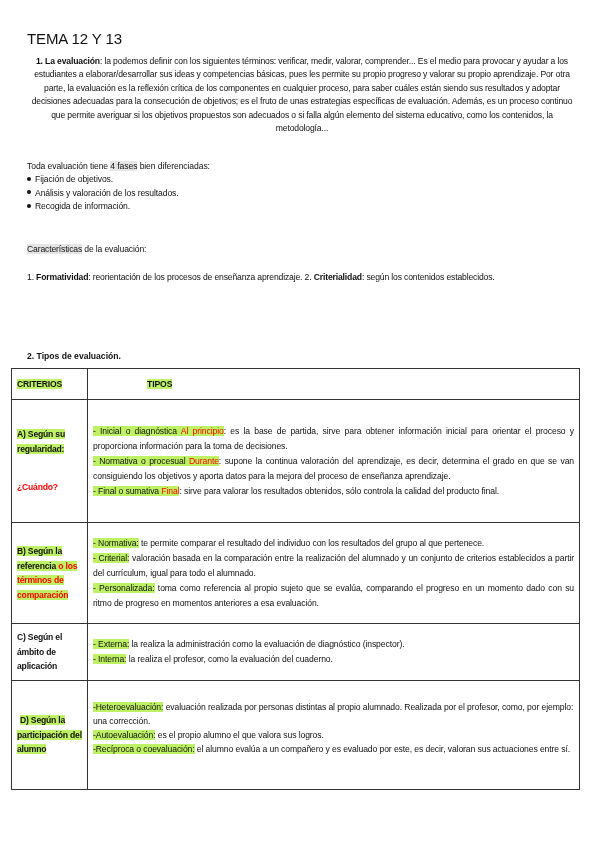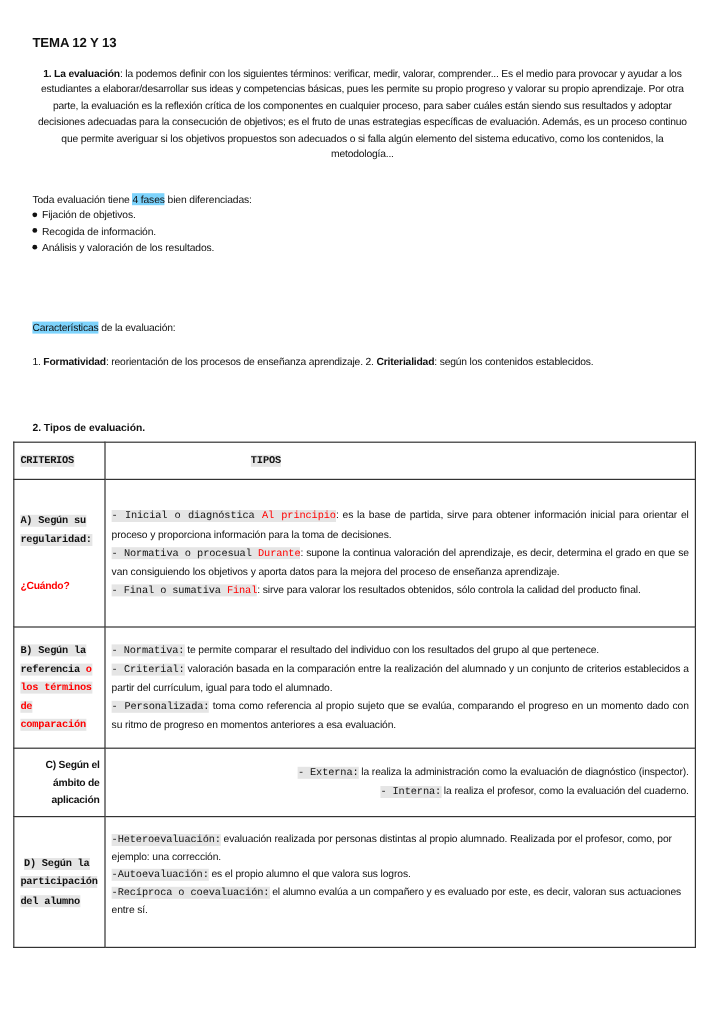--- a/index.html
+++ b/index.html
@@ -1,70 +1,70 @@
 <!DOCTYPE html>
 <html><head>
 <meta charset="utf-8">
 <style>
   html, body { margin:0; padding:0; background:#ffffff; }
   body { width:600px; height:848px; position:relative; overflow:hidden;
          font-family:"Liberation Sans", sans-serif; color:#111; font-size:8.6px; }
   .page { position:absolute; left:0; top:0; width:600px; height:848px; }
-  .title { position:absolute; left:27px; top:30px; font-weight:bold; font-size:11px; letter-spacing:-0.1px; }
+  .title { position:absolute; left:27px; top:30px; font-weight:normal; font-size:15px; letter-spacing:-0.1px; }
   .p1 { position:absolute; left:27px; top:55px; width:550px; line-height:13.4px; letter-spacing:-0.15px;text-align:center; }
   .b { font-weight:bold; }
-  .hl-y { background:#7dd3fc; }
-  .hl-b { background:#e5e5e5;font-family:Liberation Mono, monospace; }
+  .hl-y { background:#e5e5e5; }
+  .hl-b { background:#bef264; }
   .red { color:#ff0000; }
   .fases { position:absolute; left:27px; top:160px; line-height:13.3px; letter-spacing:-0.1px; }
   .fases .bul { display:inline-block; width:4px; height:4px; border-radius:50%; background:#111; margin-right:4px; vertical-align:middle; position:relative; top:-1px; }
   .car { position:absolute; left:27px; top:243px; width:550px; letter-spacing:-0.15px; }
-  .car .line { line-height:13px;margin-top:24px; }
+  .car .line { line-height:13px; }
   .car .gap { margin-top:15px; }
   .sec2 { position:absolute; left:27px; top:351px; font-weight:bold; font-size:8.6px; }
   table.tipos { position:absolute; left:11px; top:368px; width:569px; border-collapse:collapse; }
   table.tipos td { border:1.3px solid #333; vertical-align:middle; padding:0; }
   td.crit { width:66px; padding:0 4px 0 5px !important; font-weight:bold; line-height:14.5px; letter-spacing:-0.2px; }
   td.tip { padding:2px 5px 2px 5px !important; line-height:15px; text-align:justify; letter-spacing:-0.1px; }
   .hdr td { height:26px; }
   .hdr .th { font-weight:bold; }
   .row-a td { height:118px; }
   .row-b td { height:96px; }
-  .row-c td { height:52px;text-align:right; }
+  .row-c td { height:52px; }
   .row-d td { height:104px; }
   .tipD { line-height:14px !important; text-align:left !important; }
 </style>
 </head>
 <body>
 
 <div class="page">
 
   <div class="title">TEMA 12 Y 13</div>
 
   <div class="p1"><span class="b">1. La evaluación</span><span>: la podemos definir con los siguientes términos: verificar, medir,  valorar, comprender... Es el medio para provocar y ayudar a los estudiantes a elaborar/desarrollar sus ideas y competencias básicas, pues les permite su propio progreso y  valorar su propio aprendizaje.  Por otra parte, la evaluación es la reflexión crítica de  los componentes en cualquier proceso, para saber cuáles están siendo sus resultados  y adoptar decisiones adecuadas para la consecución de objetivos; es el fruto de unas  estrategias específicas de evaluación. Además, es un proceso continuo que permite  averiguar si los objetivos propuestos son adecuados o si falla algún elemento del sistema  educativo, como los contenidos, la metodología...</span></div>
 
   <div class="fases">
     <div><span>Toda evaluación tiene </span><span class="hl-y">4 fases</span><span> bien diferenciadas:</span></div>
     <div><span class="bul"></span><span>Fijación de objetivos.</span></div>
+    <div><span class="bul"></span><span>Análisis y valoración de los resultados.</span></div>
     <div><span class="bul"></span><span>Recogida de información.</span></div>
-    <div><span class="bul"></span><span>Análisis y valoración de los resultados.</span></div>
   </div>
 
   <div class="car">
     <div class="line"><span class="hl-y">Características</span><span> de la evaluación:</span></div>
     <div class="line gap"><span>1. </span><span class="b">Formatividad</span><span>: reorientación de los procesos de enseñanza aprendizaje. </span><span>2. </span><span class="b">Criterialidad</span><span>: según los contenidos establecidos.</span></div>
   </div>
 
   <div class="sec2">2. Tipos de evaluación.</div>
 
   <table class="tipos">
     <tbody>
         <tr class="hdr">
       <td class="crit"><span class="hl-b">CRITERIOS</span></td>
-      <td class="tip th"><span style="margin-left:116px" class="hl-b">TIPOS</span></td>
+      <td class="tip th"><span style="margin-left:54px" class="hl-b">TIPOS</span></td>
     </tr>
 
     <tr class="row-a">
       <td class="crit">
         <span class="hl-b">A) Según su regularidad:</span>
         <div style="margin-top:24px" class="red">¿Cuándo?</div>
       </td>
       <td class="tip">
         <div><span class="hl-b"><span>- Inicial o diagnóstica </span><span class="red">Al principio</span></span><span>: es la  base de partida, sirve para obtener  información inicial para orientar el proceso  y proporciona información para la toma de  decisiones.</span></div>
         <div><span class="hl-b"><span>- Normativa o procesual </span><span class="red">Durante</span></span><span>: supone  la continua valoración del aprendizaje, es  decir, determina el grado en que se van  consiguiendo los objetivos y aporta datos  para la mejora del proceso de enseñanza aprendizaje.</span></div>

